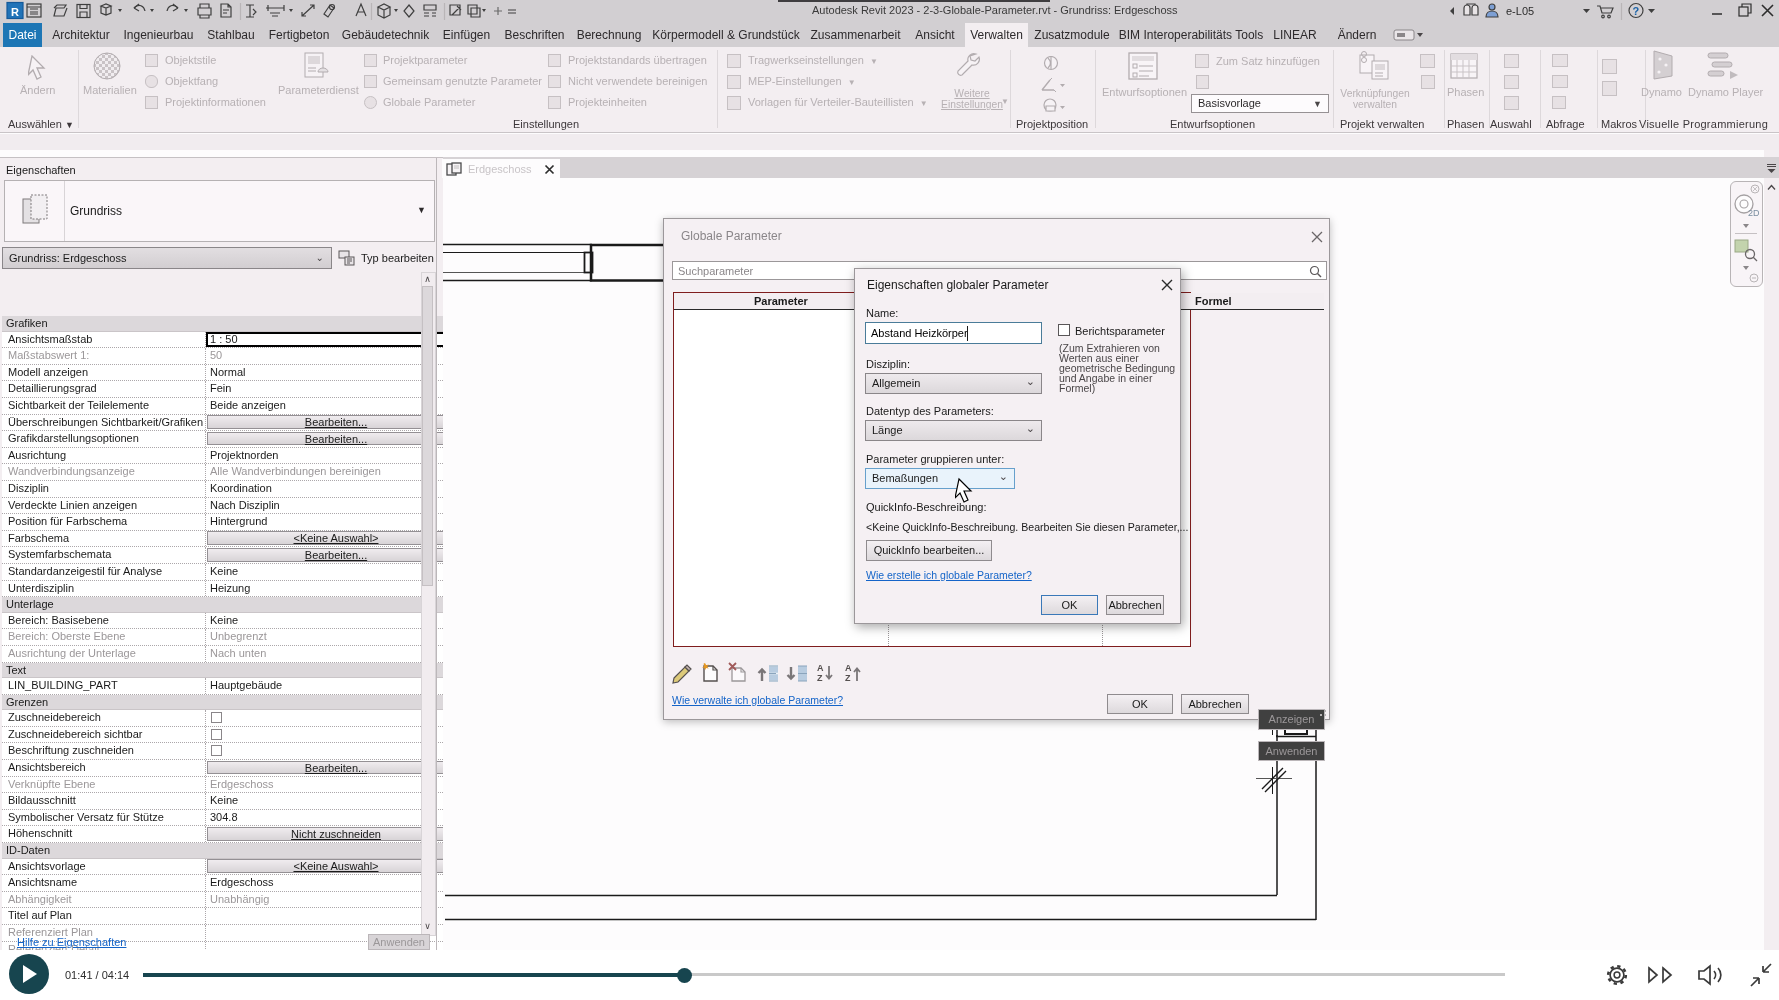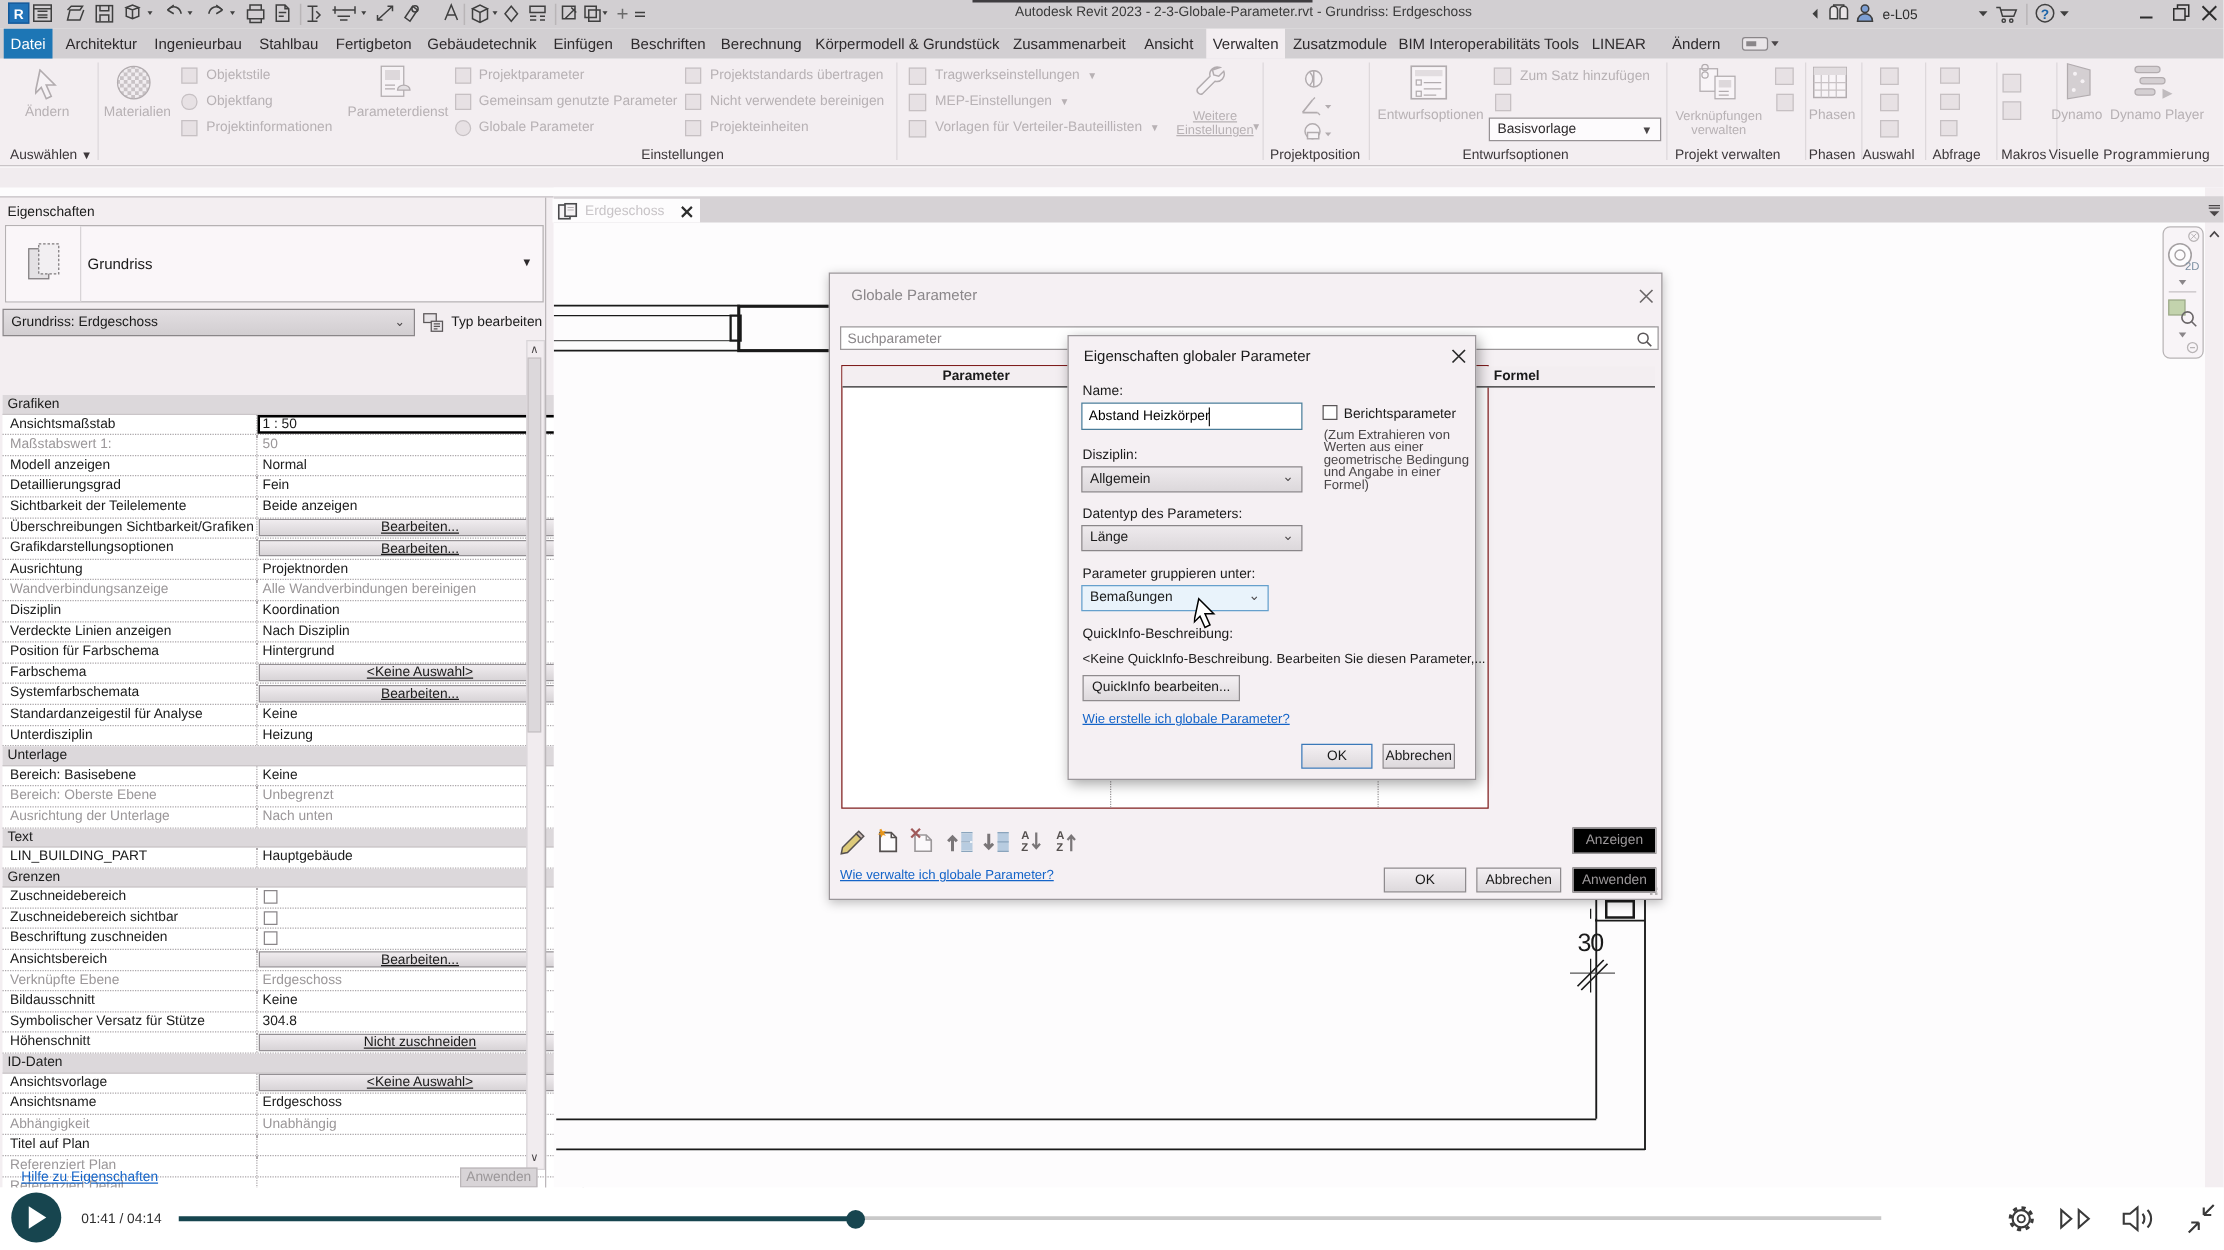--- a/index.html
+++ b/index.html
@@ -41,21 +41,21 @@
 
 .dlg{position:absolute;background:#f5f0f3;border:1px solid #9b979a;box-shadow:0 2px 8px rgba(0,0,0,0.25);}
 
 #player{position:absolute;left:0;top:950px;width:1779px;height:50px;background:#fff;}
 .lnk{color:#1464c8;text-decoration:underline;}
 .lbl{font-size:11px;color:#1a1a1a;white-space:nowrap;}
 .dd{height:21px;background:linear-gradient(#eeeaed,#dcd8db);border:1px solid #8a8689;}
 .ddt{position:absolute;left:6px;top:3px;font-size:11px;color:#1a1a1a;}
 .ddc{position:absolute;right:6px;top:1px;font-size:11px;color:#4a4648;}
 .wbtn{background:linear-gradient(#f4f0f3,#ddd9dc);border:1px solid #8f8b8e;text-align:center;font-size:11px;color:#1a1a1a;}
-.wbtn.dis{background:#000000;border-color:#bbb6b9;color:#9b9799;}
+.wbtn.dis{background:#404040;border-color:#bbb6b9;color:#9b9799;margin-top:47px;}
 </style>
 </head>
 <body>
 <div id="root">
 <div id="titlebar">
 <div class="abs" style="left:778px;top:0;width:272px;height:2px;background:#3f3d40;"></div>
 <svg class="abs" style="left:0;top:0" width="580" height="23" viewBox="0 0 580 23">
 <g stroke="#3f3f3f" stroke-width="1.2" fill="none">
 <rect x="7" y="2.5" width="16" height="16" fill="#2173b8" stroke="#14599a"></rect>
 <rect x="27" y="4" width="14" height="13"></rect>

